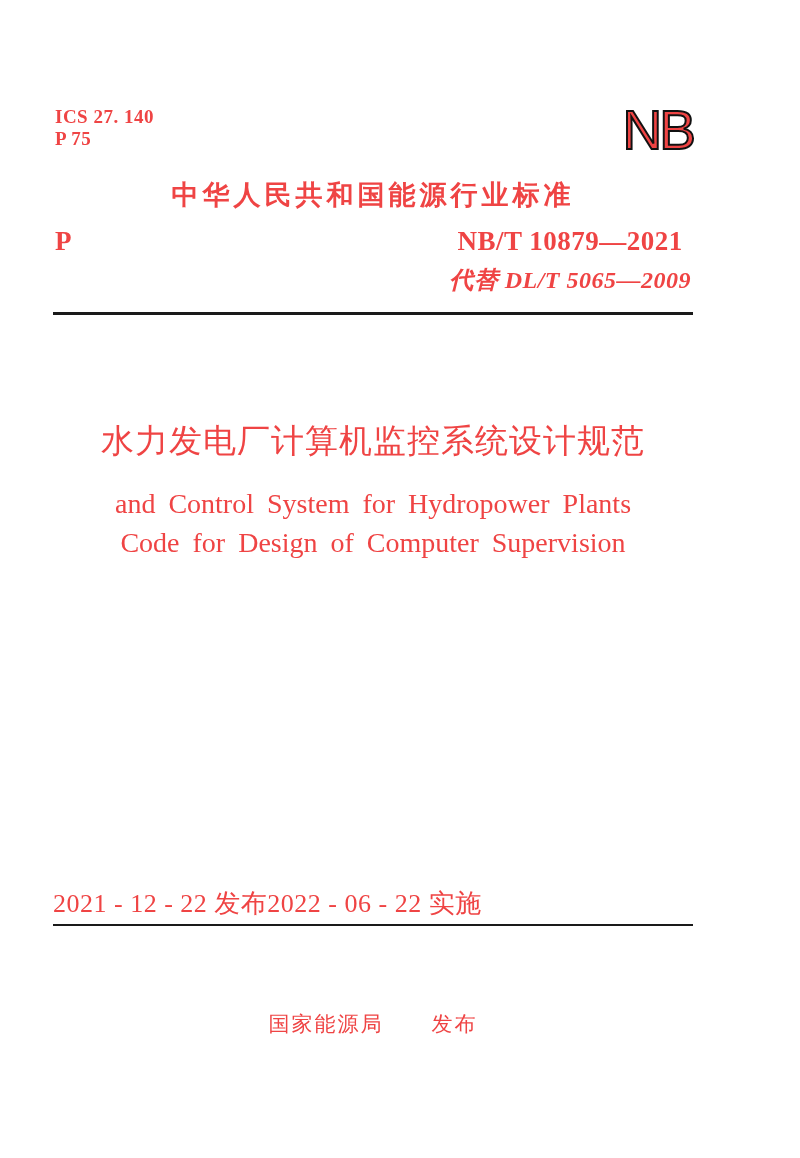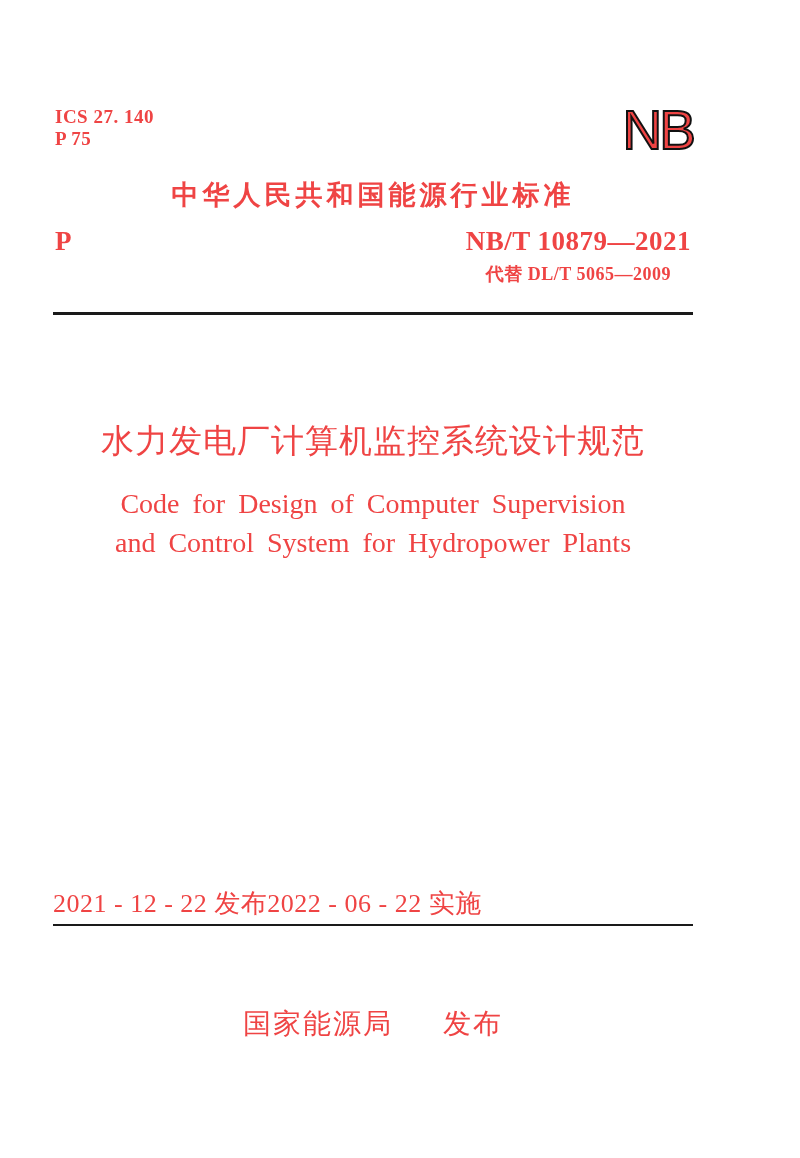--- a/index.html
+++ b/index.html
@@ -74,25 +74,26 @@
     text-align: center;
     font-weight: bold;
   }
   .std-num {
     font-size: 27px;
     line-height: 31px;
     letter-spacing: 0.5px;
     white-space: nowrap;
   }
   .replaces {
-    margin-top: 5px;
-    font-size: 18px;
+    margin-top: 11px;
+    font-size: 24px;
     line-height: 24px;
     letter-spacing: 0.5px;
     white-space: nowrap;
+    font-style: italic;
   }
 
   .rule {
     position: absolute;
     left: 53px;
     width: 640px;
     background: #1a1a1a;
   }
   .rule-top { top: 312px; height: 3px; }
   .rule-bottom { top: 924px; height: 2px; }
@@ -141,21 +142,21 @@
 
   
   .publisher-row {
     position: absolute;
     left: 53px;
     width: 640px;
     top: 1007px;
     text-align: center;
     font-family: "Liberation Sans", "DejaVu Sans", sans-serif;
     font-weight: 500;
-    font-size: 28px;
+    font-size: 21px;
     line-height: 34px;
     letter-spacing: 2px;
     white-space: nowrap;
   }
   .publish-action { margin-left: 40px; }
 </style>
 </head>
 <body>
 
 <div class="page">
@@ -174,22 +175,22 @@
   <div class="std-num-block">
     <div class="std-num">NB/T 10879—2021</div>
     <div class="replaces">代替 DL/T 5065—2009</div>
   </div>
 
   <div class="rule rule-top"></div>
 
   <div class="title-zh">水力发电厂计算机监控系统设计规范</div>
 
   <div class="title-en">
+    <div>and Control System for Hydropower Plants</div>
     <div>Code for Design of Computer Supervision</div>
-    <div>and Control System for Hydropower Plants</div>
   </div>
 
   <div class="dates-row">
     <span>2021 - 12 - 22 发布</span>
     <span>2022 - 06 - 22 实施</span>
   </div>
 
   <div class="rule rule-bottom"></div>
 
   <div class="publisher-row">

